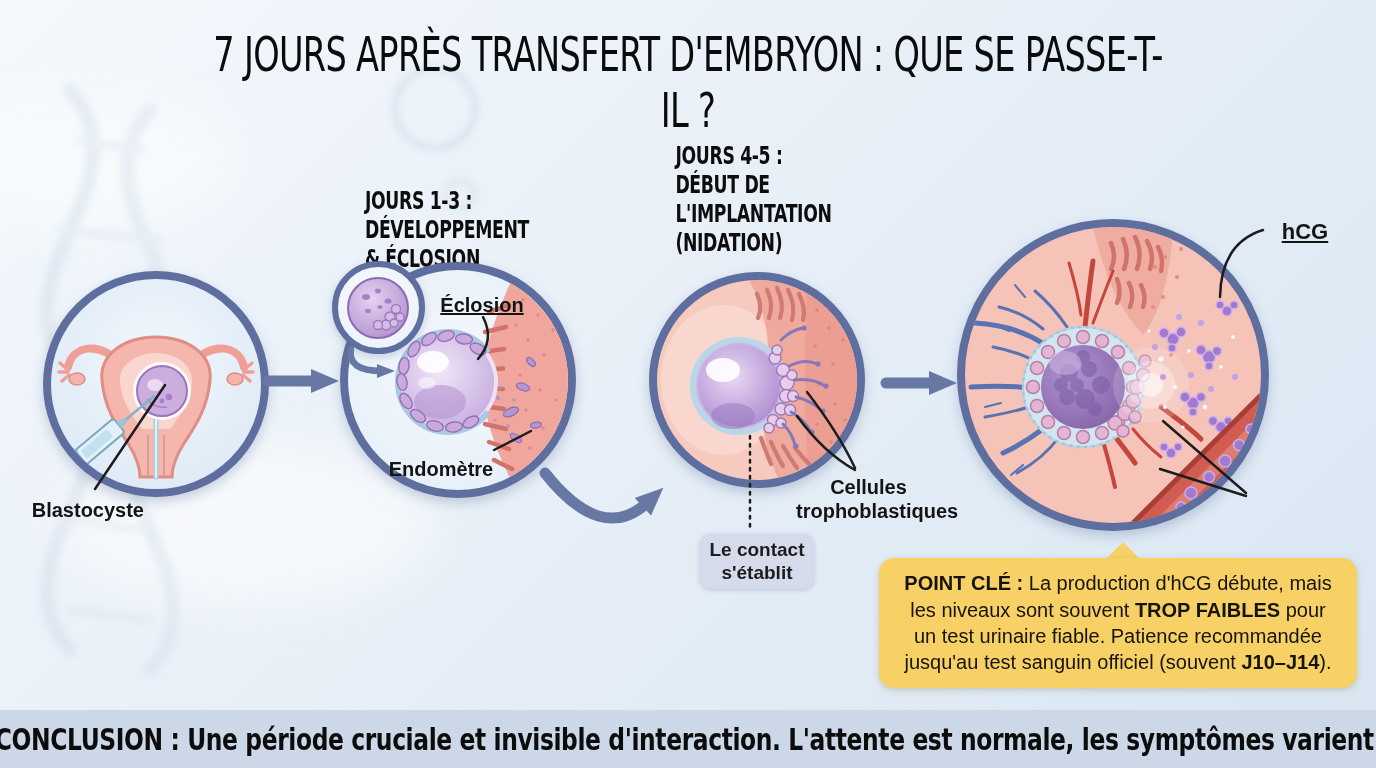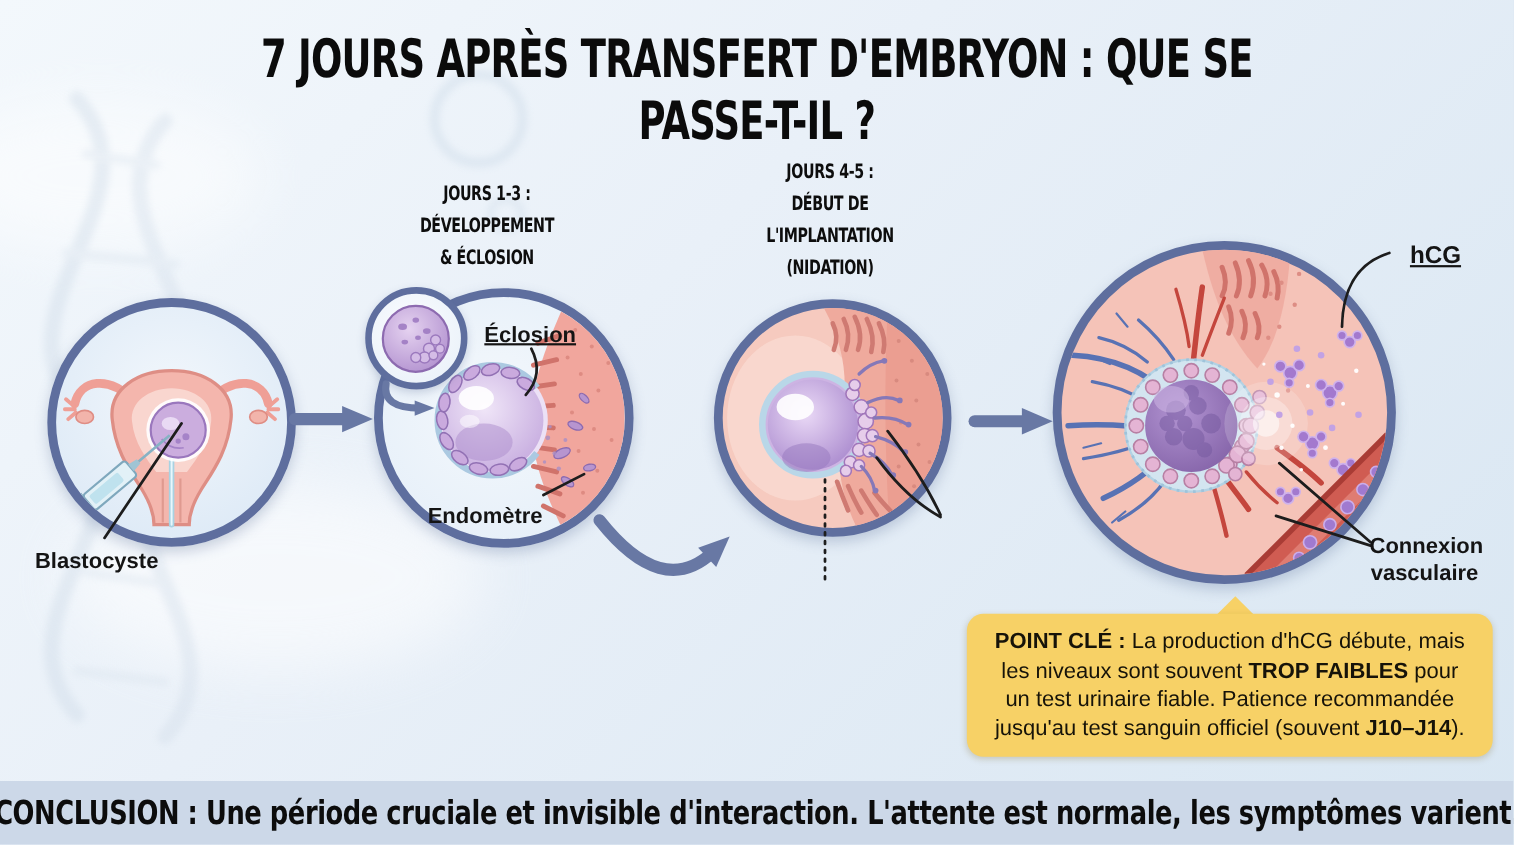--- a/index.html
+++ b/index.html
@@ -7,24 +7,24 @@
     position:relative;width:1376px;height:768px;overflow:hidden;
     background:linear-gradient(135deg,#f3f8fc 0%,#e9f0f8 40%,#d8e6f2 100%);
     font-family:"Liberation Sans",sans-serif;
   }
   
   .wm-blob{position:absolute;border-radius:50%;background:#ffffff;filter:blur(26px);}
   .bg-svg{position:absolute;left:0;top:0;}
 
   
   .title{position:absolute;left:0;top:26px;width:100%;text-align:center;
-    font-family:"DejaVu Sans",sans-serif;font-weight:700;font-size:48px;color:#0b0b0b;}
+    font-family:"DejaVu Sans",sans-serif;font-weight:400;font-size:48px;color:#0b0b0b;}
   .sq{display:inline-block;transform:scaleX(.70);transform-origin:50% 50%;letter-spacing:-1px;white-space:pre-line;}
-  .stage-h{position:absolute;text-align:center;font-family:"DejaVu Sans",sans-serif;
-    font-weight:700;font-size:18px;line-height:29px;color:#0d0d0d;}
+  .stage-h{position:absolute;text-align:left;font-family:"DejaVu Sans",sans-serif;
+    font-weight:700;font-size:24px;line-height:29px;color:#0d0d0d;}
   .stage-h .sq{transform:scaleX(.72);letter-spacing:-.5px;}
 
   
   .circ{position:absolute;border:8px solid #5e6e9e;border-radius:50%;box-sizing:border-box;
     overflow:hidden;box-shadow:0 5px 12px rgba(80,100,145,.28);}
   .c1{left:43px;top:271px;width:226px;height:226px;background:radial-gradient(circle at 50% 40%,#f2f7fc,#d9e7f5);}
   .c2{left:340px;top:262px;width:236px;height:236px;background:radial-gradient(circle at 45% 45%,#f4f8fc,#e2edf8);}
   .c3{left:649px;top:272px;width:216px;height:216px;background:#f6cabf;}
   .c4{left:957px;top:219px;width:312px;height:312px;background:#f5c3b8;}
   .sat{left:332px;top:261px;width:93px;height:93px;border-width:6px;z-index:3;
@@ -76,21 +76,21 @@
     </g>
     <defs>
         <filter id="wblur">
           <feGaussianBlur stdDeviation="3.2"></feGaussianBlur>
         </filter>
       </defs>
   </svg>
 
   <div class="title"><span class="sq">7 JOURS APRÈS TRANSFERT D'EMBRYON : QUE SE PASSE-T-IL ?</span></div>
 
-  <div class="stage-h" style="left:333px;top:162px;width:220px;"><span class="sq">JOURS 1-3 :
+  <div class="stage-h" style="left:333px;top:187px;width:220px;"><span class="sq">JOURS 1-3 :
 DÉVELOPPEMENT
 &amp; ÉCLOSION</span></div>
   <div class="stage-h" style="left:645px;top:142px;width:220px;"><span class="sq">JOURS 4-5 :
 DÉBUT DE
 L'IMPLANTATION
 (NIDATION)</span></div>
 
   <div class="circ c1">
     <svg width="210" height="210" viewBox="0 0 210 210">
       <g>
@@ -497,23 +497,25 @@
       <path d="M1263,230 Q1221,243 1220,297"></path>
       <path d="M1246,493 L1163,421"></path>
       <path d="M1246,496 L1160,469"></path>
       <path d="M750,436 L750,532" stroke-dasharray="2.5,5.5"></path>
     </g>
   </svg>
 
   <div class="lbl" style="left:24px;top:498px;width:120px;text-align:right;">Blastocyste</div>
   <div class="lbl" style="left:432px;top:293px;width:100px;text-decoration:underline;">Éclosion</div>
   <div class="lbl" style="left:388px;top:441px;width:106px;margin-top:16px;">Endomètre</div>
+  <div class="lbl" style="left:796px;top:475px;width:145px;">Cellules
+trophoblastiques</div>
   <div class="lbl lbl-hcg" style="left:1260px;top:219px;width:90px;">hCG</div>
-  <div class="lbl" style="left:1245px;top:485px;width:100px;">Connexion
-vasculaire</div>
+  <div class="contact-box">Le contact
+s'établit</div>
 
   <div class="pc-tail"></div>
   <div class="pc-box">
     <div class="pc-text"><b>POINT CLÉ : </b><span>La production d'hCG débute, mais les niveaux sont souvent </span><b>TROP FAIBLES</b><span> pour un test urinaire fiable. Patience recommandée jusqu'au test sanguin officiel (souvent </span><b>J10–J14</b><span>).</span></div>
   </div>
 
   <div class="conclusion">
     <span class="sq"><span>CONCLUSION :</span><span> Une période cruciale et invisible d'interaction. L'attente est normale, les symptômes varient.</span></span>
   </div>
 

